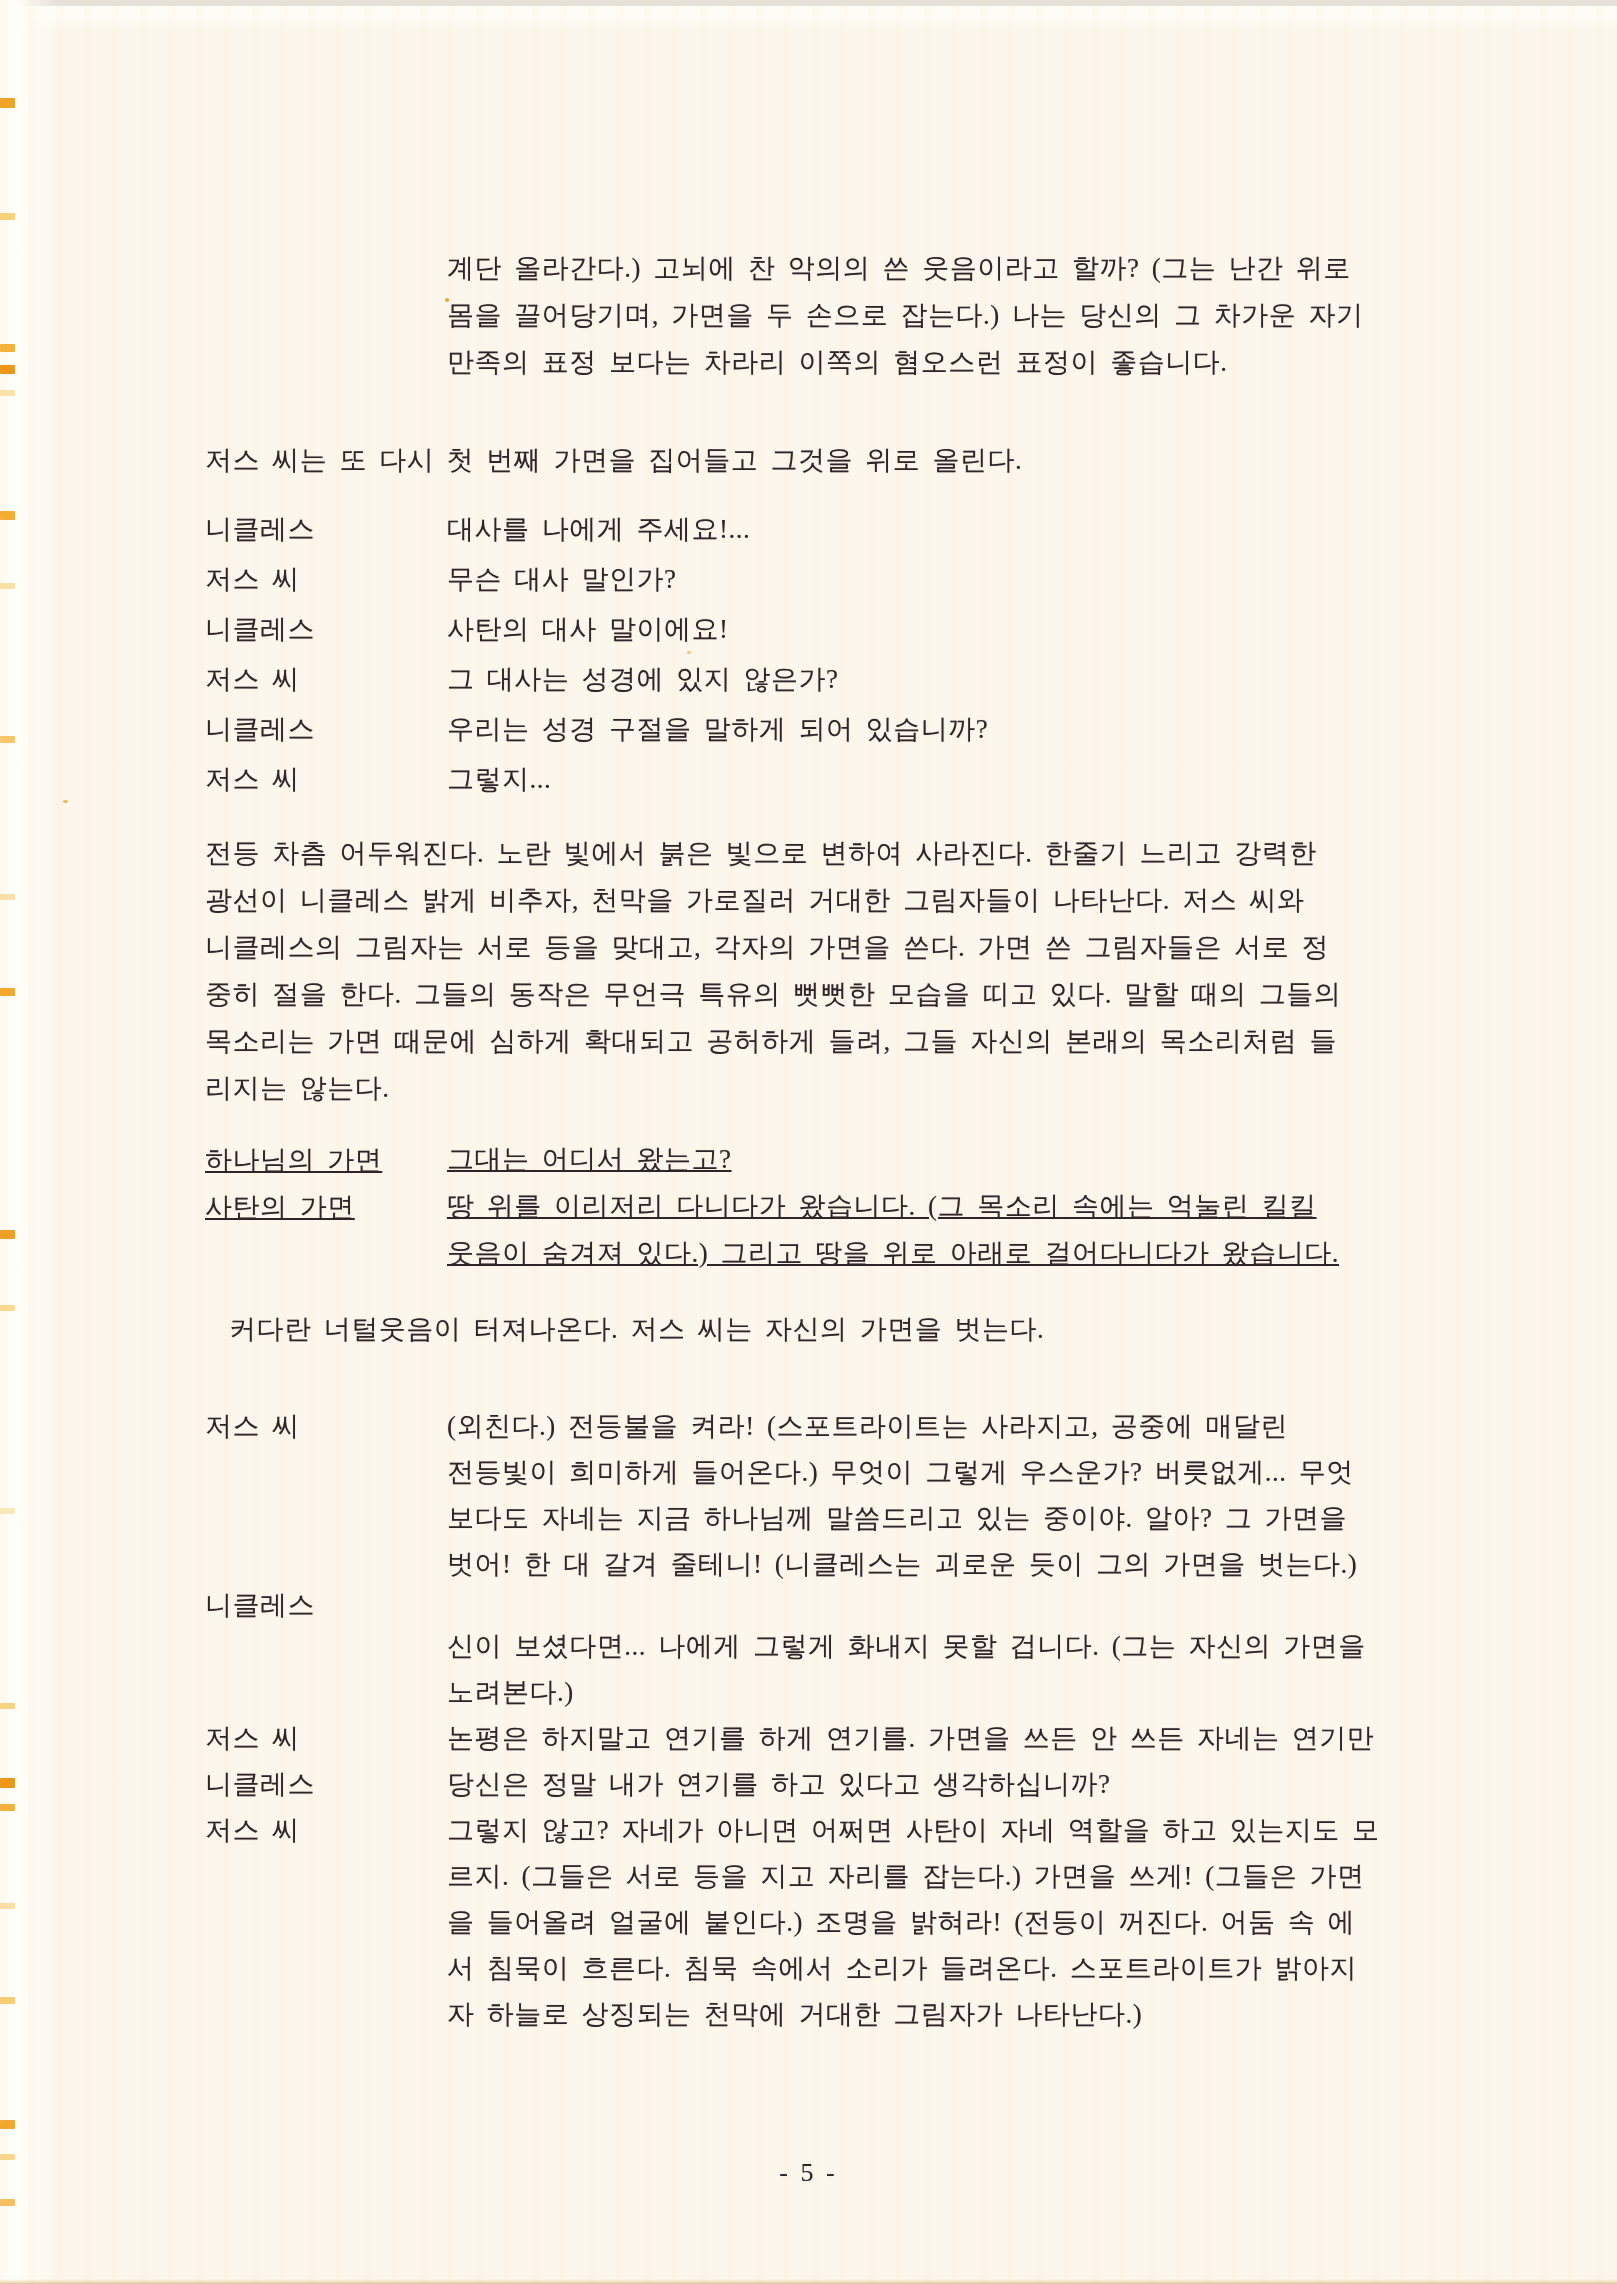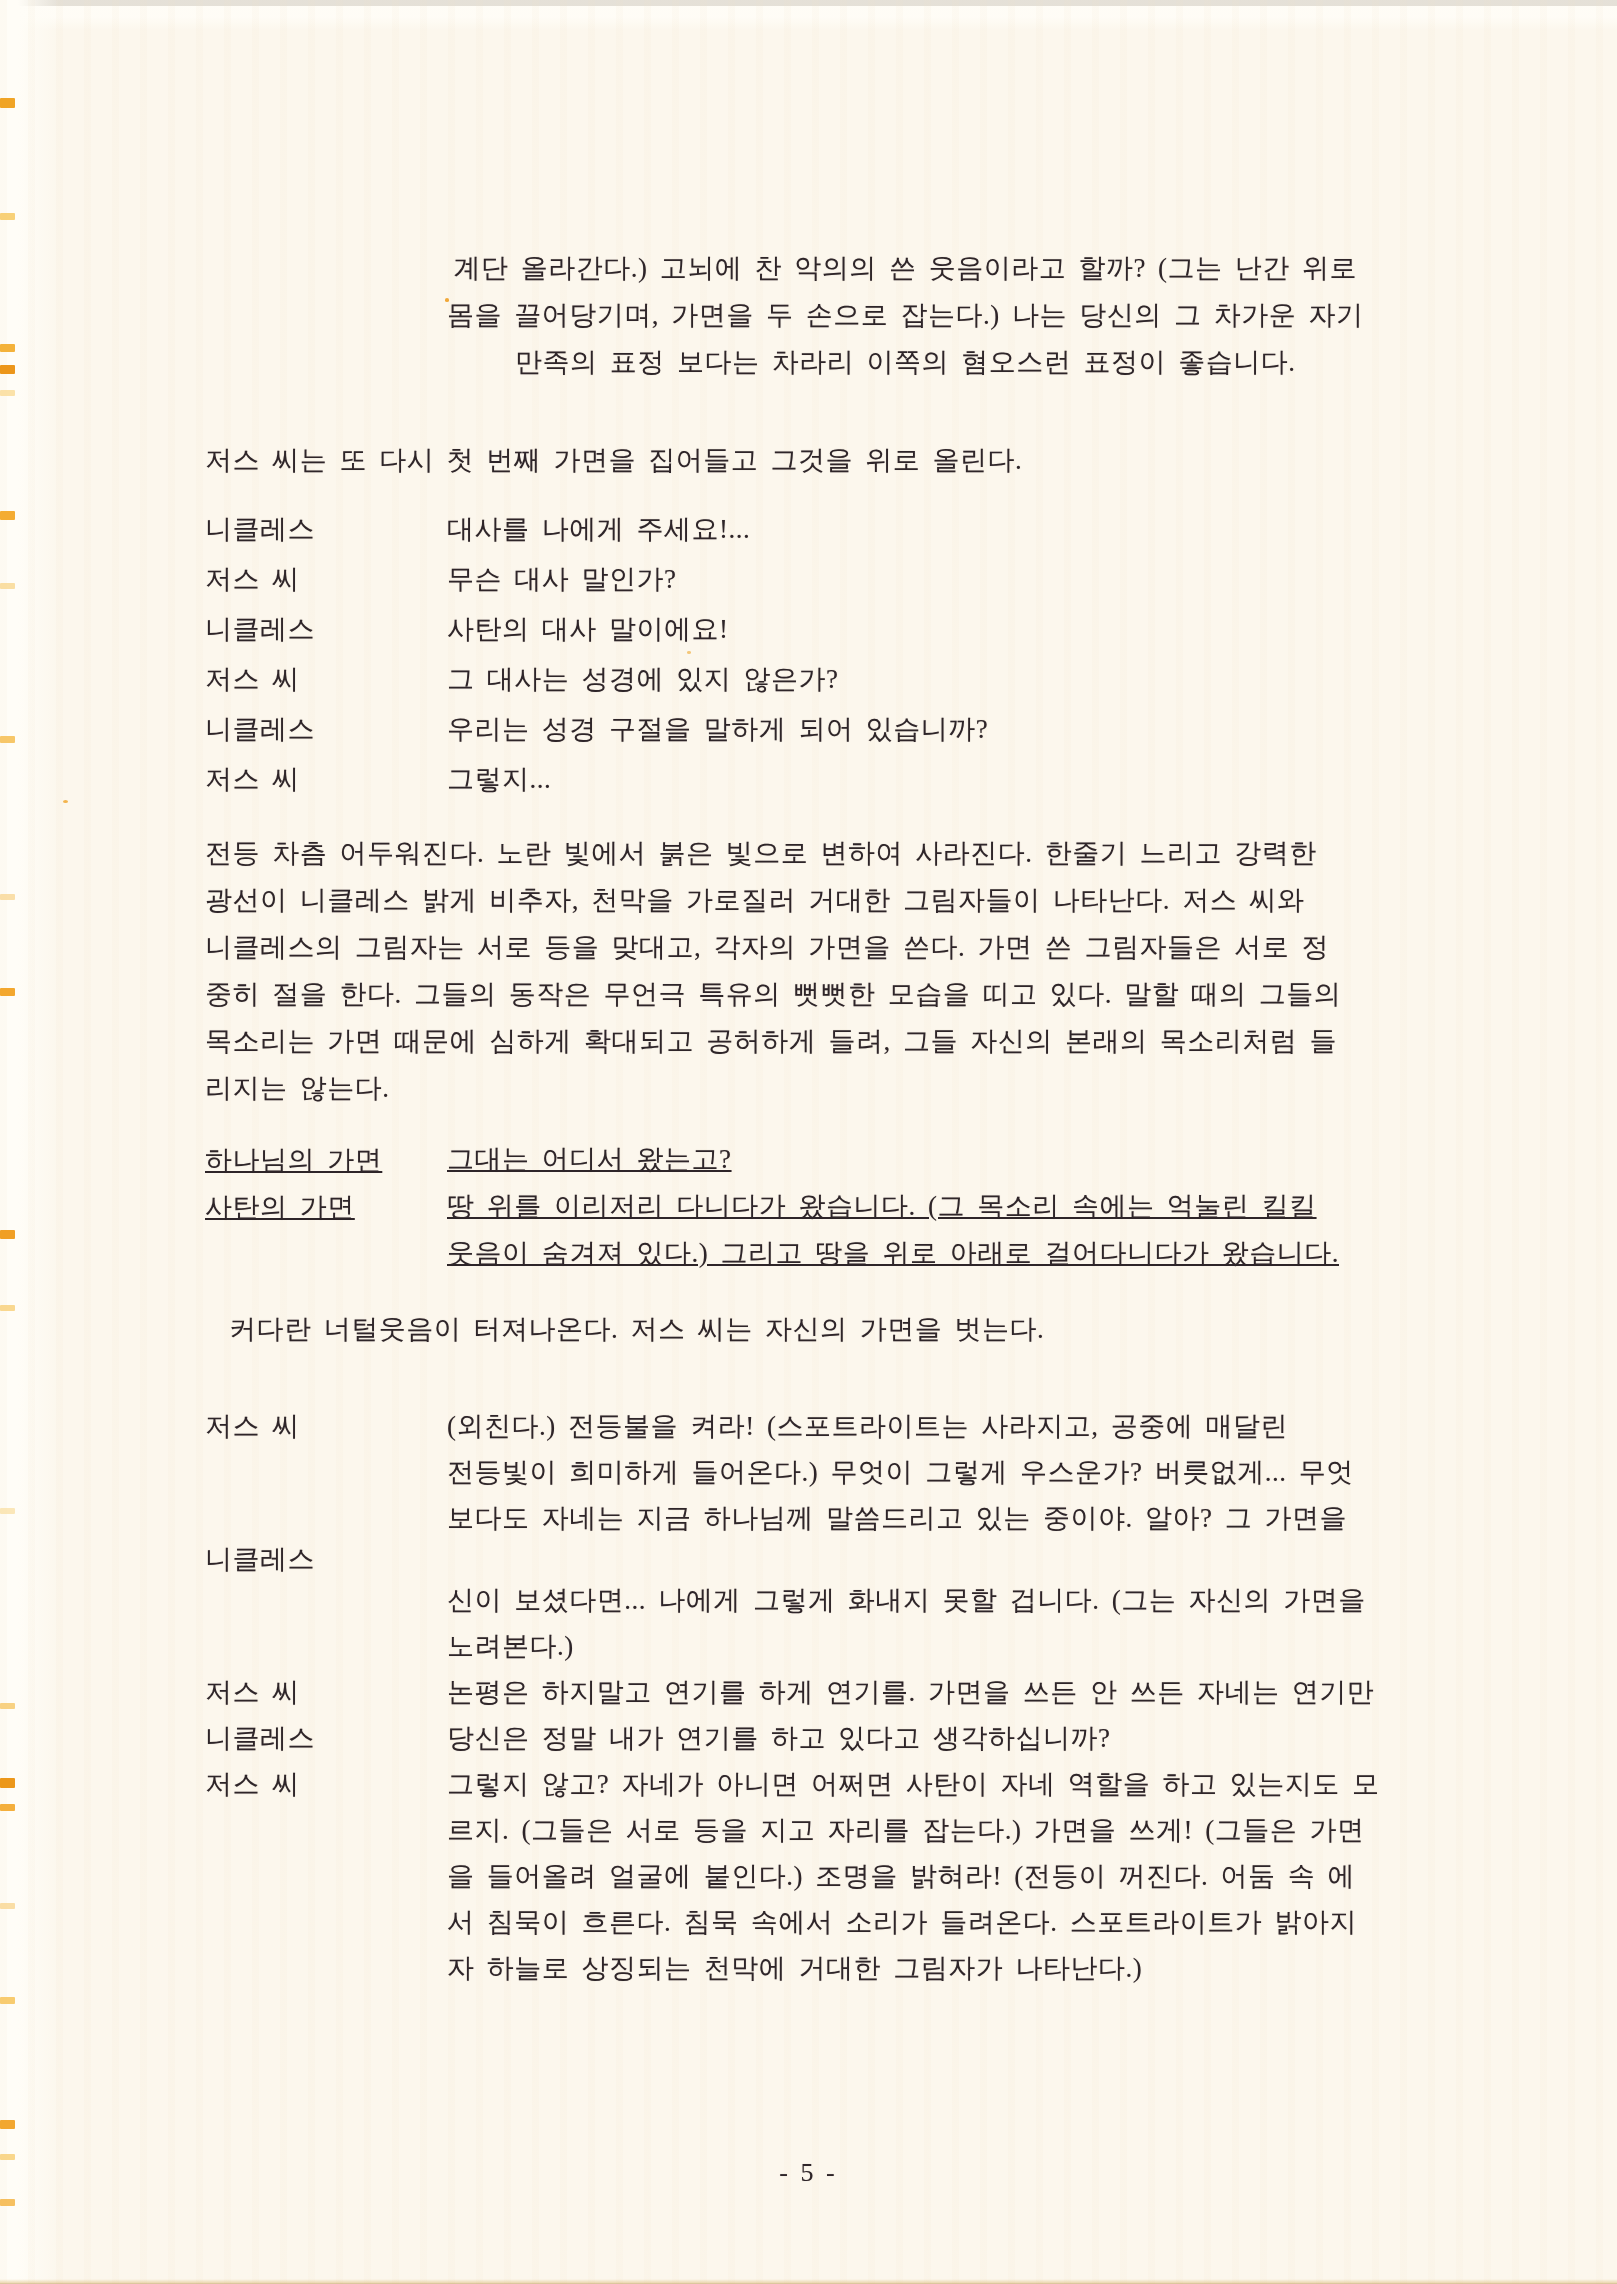--- a/index.html
+++ b/index.html
@@ -24,21 +24,21 @@
     background:linear-gradient(180deg, rgba(0,0,0,0) 0, rgba(226,196,138,0.55) 70%, rgba(189,158,96,0.65) 100%);
   }
   .txt{
     font-size:27px;
     letter-spacing:0.5px;
     word-spacing:5px;
     white-space:nowrap;
     text-shadow:0 0 1px rgba(66,48,44,0.28);
   }
   .block{position:absolute;left:205px;}
-  .indented{left:447px;text-align:center;}
+  .indented{left:447px;}
   .lh95 .line{line-height:47px;}
   .lh102 .line{line-height:50px;}
   .lh93 .line{line-height:46px;}
   .drow{display:flex;align-items:center;}
   .sp{flex:0 0 242px;}
   .page-number{
     position:absolute;left:0;right:0;top:2158px;
     text-align:center;
     font-size:26px;letter-spacing:3px;
     text-shadow:0 0 1px rgba(66,48,44,0.28);
@@ -151,20 +151,24 @@
     </div>
     <div class="drow">
       <div class="sp"></div>
       <div class="line">전등빛이 희미하게 들어온다.) 무엇이 그렇게 우스운가? 버릇없게... 무엇</div>
     </div>
     <div class="drow">
       <div class="sp"></div>
       <div class="line">보다도 자네는 지금 하나님께 말씀드리고 있는 중이야. 알아? 그 가면을</div>
     </div>
     <div class="drow">
+      <div class="sp"></div>
+      <div class="line">벗어! 한 대 갈겨 줄테니! (니클레스는 괴로운 듯이 그의 가면을 벗는다.)</div>
+    </div>
+    <div class="drow">
       <div class="sp">니클레스</div>
     </div>
     <div class="drow">
       <div class="sp"></div>
       <div class="line">신이 보셨다면... 나에게 그렇게 화내지 못할 겁니다. (그는 자신의 가면을</div>
     </div>
     <div class="drow">
       <div class="sp"></div>
       <div class="line">노려본다.)</div>
     </div>

